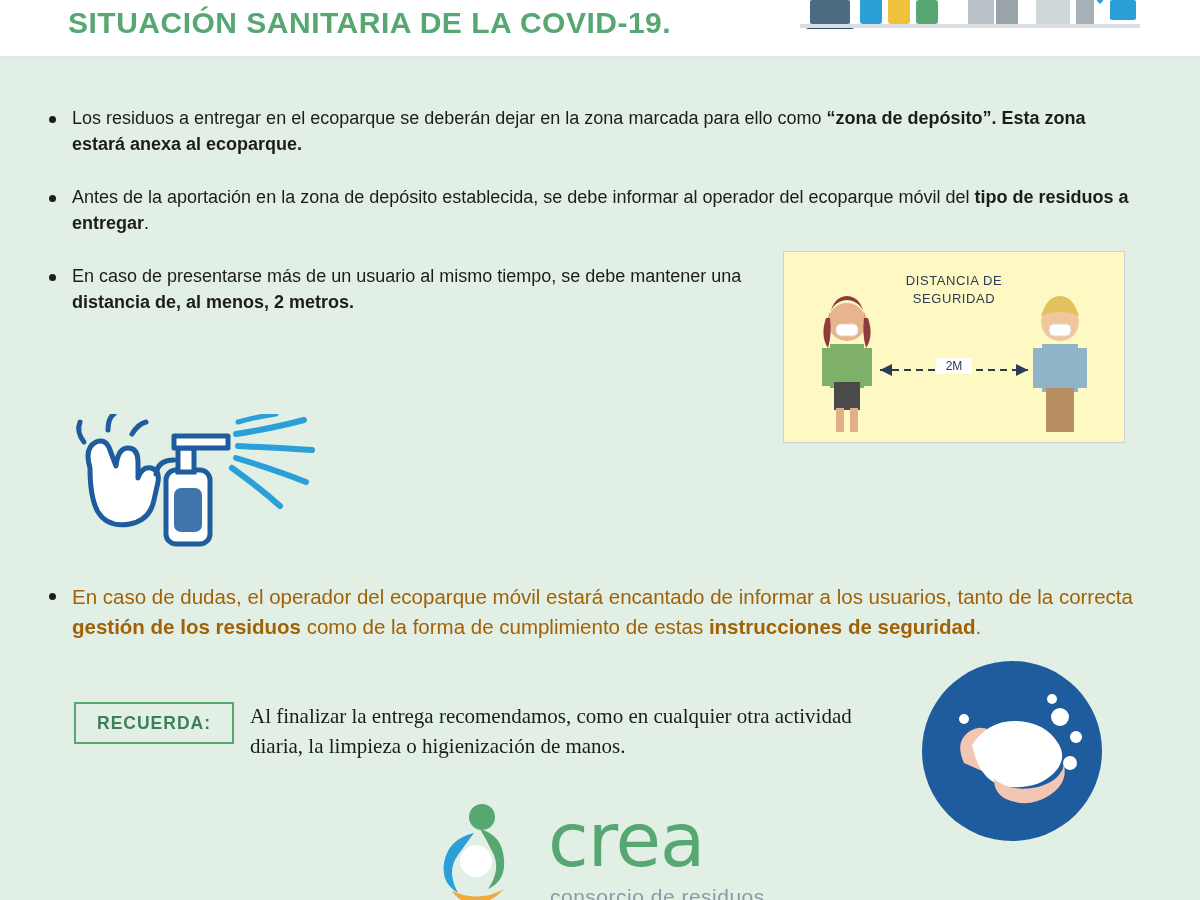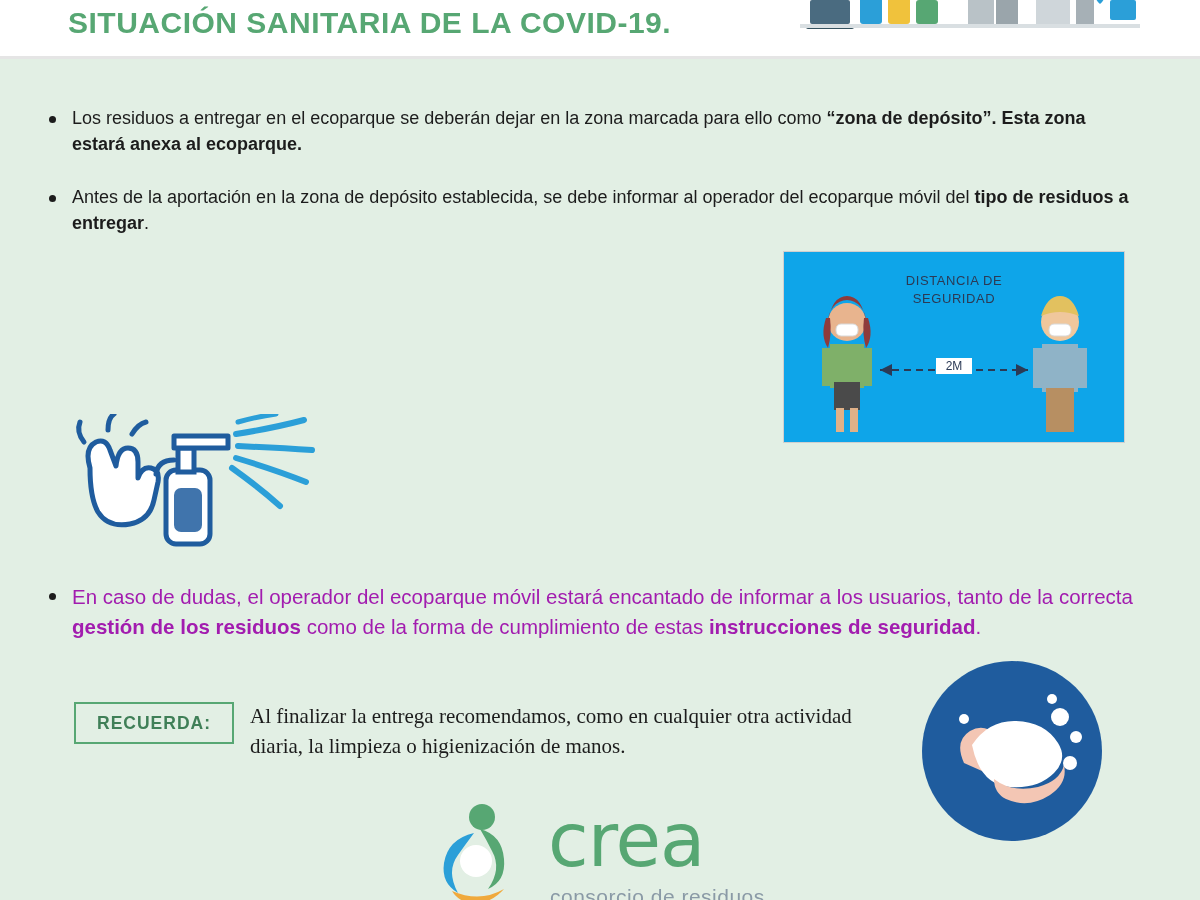--- a/index.html
+++ b/index.html
@@ -109,41 +109,41 @@
     background: #1c1c1c;
   }
   .b5 {
     position: absolute;
     left: 44px;
     top: 523px;
     width: 1096px;
     padding-left: 28px;
     font-size: 20.5px;
     line-height: 1.45;
-    color: #a21caf;
+    color: #a16207;
   }
   .b5::before {
     content: "";
     position: absolute;
     left: 5px;
     top: 11px;
     width: 7px;
     height: 7px;
     border-radius: 50%;
     background: #1c1c1c;
   }
 
   
   .distance-card {
     position: absolute;
     left: 783px;
     top: 192px;
     width: 340px;
     height: 190px;
-    background: #0ea5e9;
+    background: #fef9c3;
     border: 1px solid #cfcfcf;
   }
   .dist-title {
     position: absolute;
     left: 0; right: 0;
     top: 20px;
     text-align: center;
     font-size: 13px;
     letter-spacing: 0.6px;
     color: #2b3a55;
@@ -260,20 +260,21 @@
 
       <rect x="0" y="80" width="340" height="4" fill="#d9dfe2"></rect>
     </svg>
   </div>
 
   <div class="panel">
 
     <div class="bullet-list">
       <div class="bullet b1" id="bul-0"><span>Los residuos a entregar en el ecoparque se deberán dejar en la zona marcada para ello como </span><b>“zona de depósito”. Esta zona estará anexa al ecoparque.</b></div>
       <div class="bullet b2" id="bul-1"><span>Antes de la aportación en la zona de depósito establecida, se debe informar al operador del ecoparque móvil del </span><b>tipo de residuos a entregar</b><span>.</span></div>
+      <div class="bullet b3" id="bul-2"><span>En caso de presentarse más de un usuario al mismo tiempo, se debe mantener una </span><b>distancia de, al menos, 2 metros.</b></div>
     </div>
 
     <div class="b5" id="bul-4"><span>En caso de dudas, el operador del ecoparque móvil estará encantado de informar a los usuarios, tanto de la correcta </span><b>gestión de los residuos</b><span> como de la forma de cumplimiento de estas </span><b>instrucciones de seguridad</b><span>.</span></div>
 
     <div class="distance-card">
       <div class="dist-title">
         <span>DISTANCIA DE</span><br>
         <span>SEGURIDAD</span>
       </div>
       <svg viewBox="0 0 340 190" width="340" height="190">

